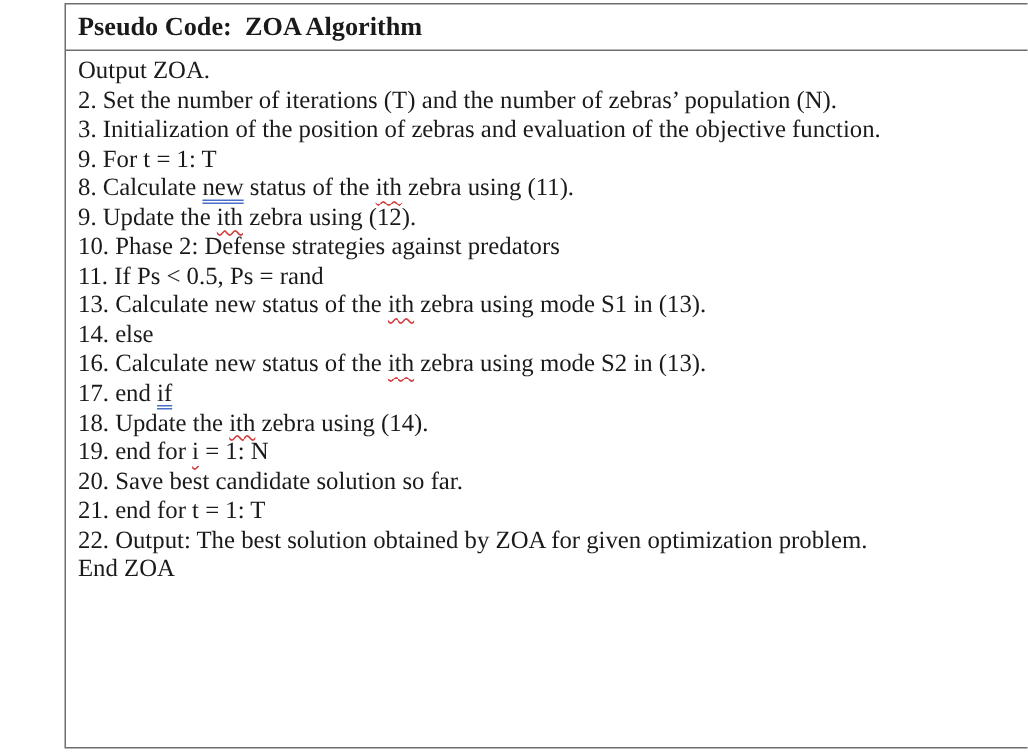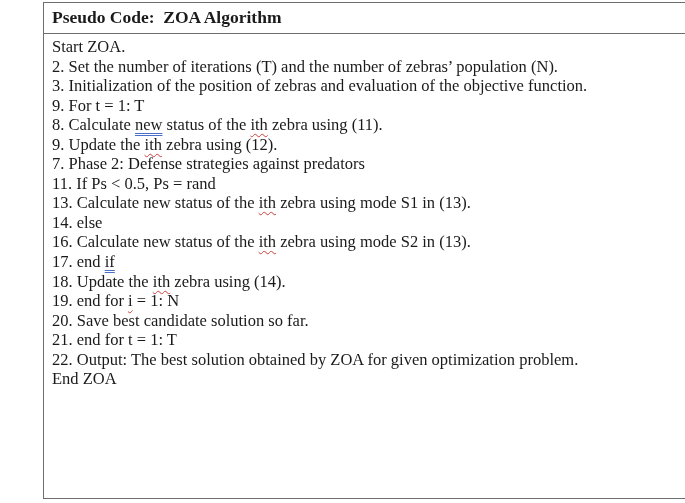--- a/index.html
+++ b/index.html
@@ -62,27 +62,27 @@
       vertical-align: -3px;
       margin-left: 0px;
     }
   </style>
 </head>
 <body>
 
 <div class="algo-table">
   <div class="algo-header">Pseudo Code:  ZOA Algorithm</div>
   <div class="algo-body">
-    <div class="line"><span>Start ZOA.</span></div>
+    <div class="line"><span>Output ZOA.</span></div>
     <div class="line"><span>2. Set the number of iterations (T) and the number of zebras’ population (N).</span></div>
     <div class="line"><span>3. Initialization of the position of zebras and evaluation of the objective function.</span></div>
     <div class="line"><span>9. For t = 1: T</span></div>
     <div class="line"><span>8. Calculate </span><span class="sq-blue">new</span><span> status of the </span><span class="sq-red">ith</span><span> zebra using (11).</span></div>
     <div class="line"><span>9. Update the </span><span class="sq-red">ith</span><span> zebra using (12).</span></div>
-    <div class="line"><span>7. Phase 2: Defense strategies against predators</span></div>
+    <div class="line"><span>10. Phase 2: Defense strategies against predators</span></div>
     <div class="line"><span>11. If Ps &lt; 0.5, Ps = rand</span></div>
     <div class="line"><span>13. Calculate new status of the </span><span class="sq-red">ith</span><span> zebra using mode S1 in (13).</span></div>
     <div class="line"><span>14. else</span></div>
     <div class="line"><span>16. Calculate new status of the </span><span class="sq-red">ith</span><span> zebra using mode S2 in (13).</span></div>
     <div class="line"><span>17. end </span><span class="sq-blue">if</span></div>
     <div class="line"><span>18. Update the </span><span class="sq-red">ith</span><span> zebra using (14).</span></div>
     <div class="line"><span>19. end for </span><span class="sq-red">i</span><span> = 1: N</span></div>
     <div class="line"><span>20. Save best candidate solution so far.</span></div>
     <div class="line"><span>21. end for t = 1: T</span></div>
     <div class="line"><span>22. Output: The best solution obtained by ZOA for given optimization problem.</span></div>

